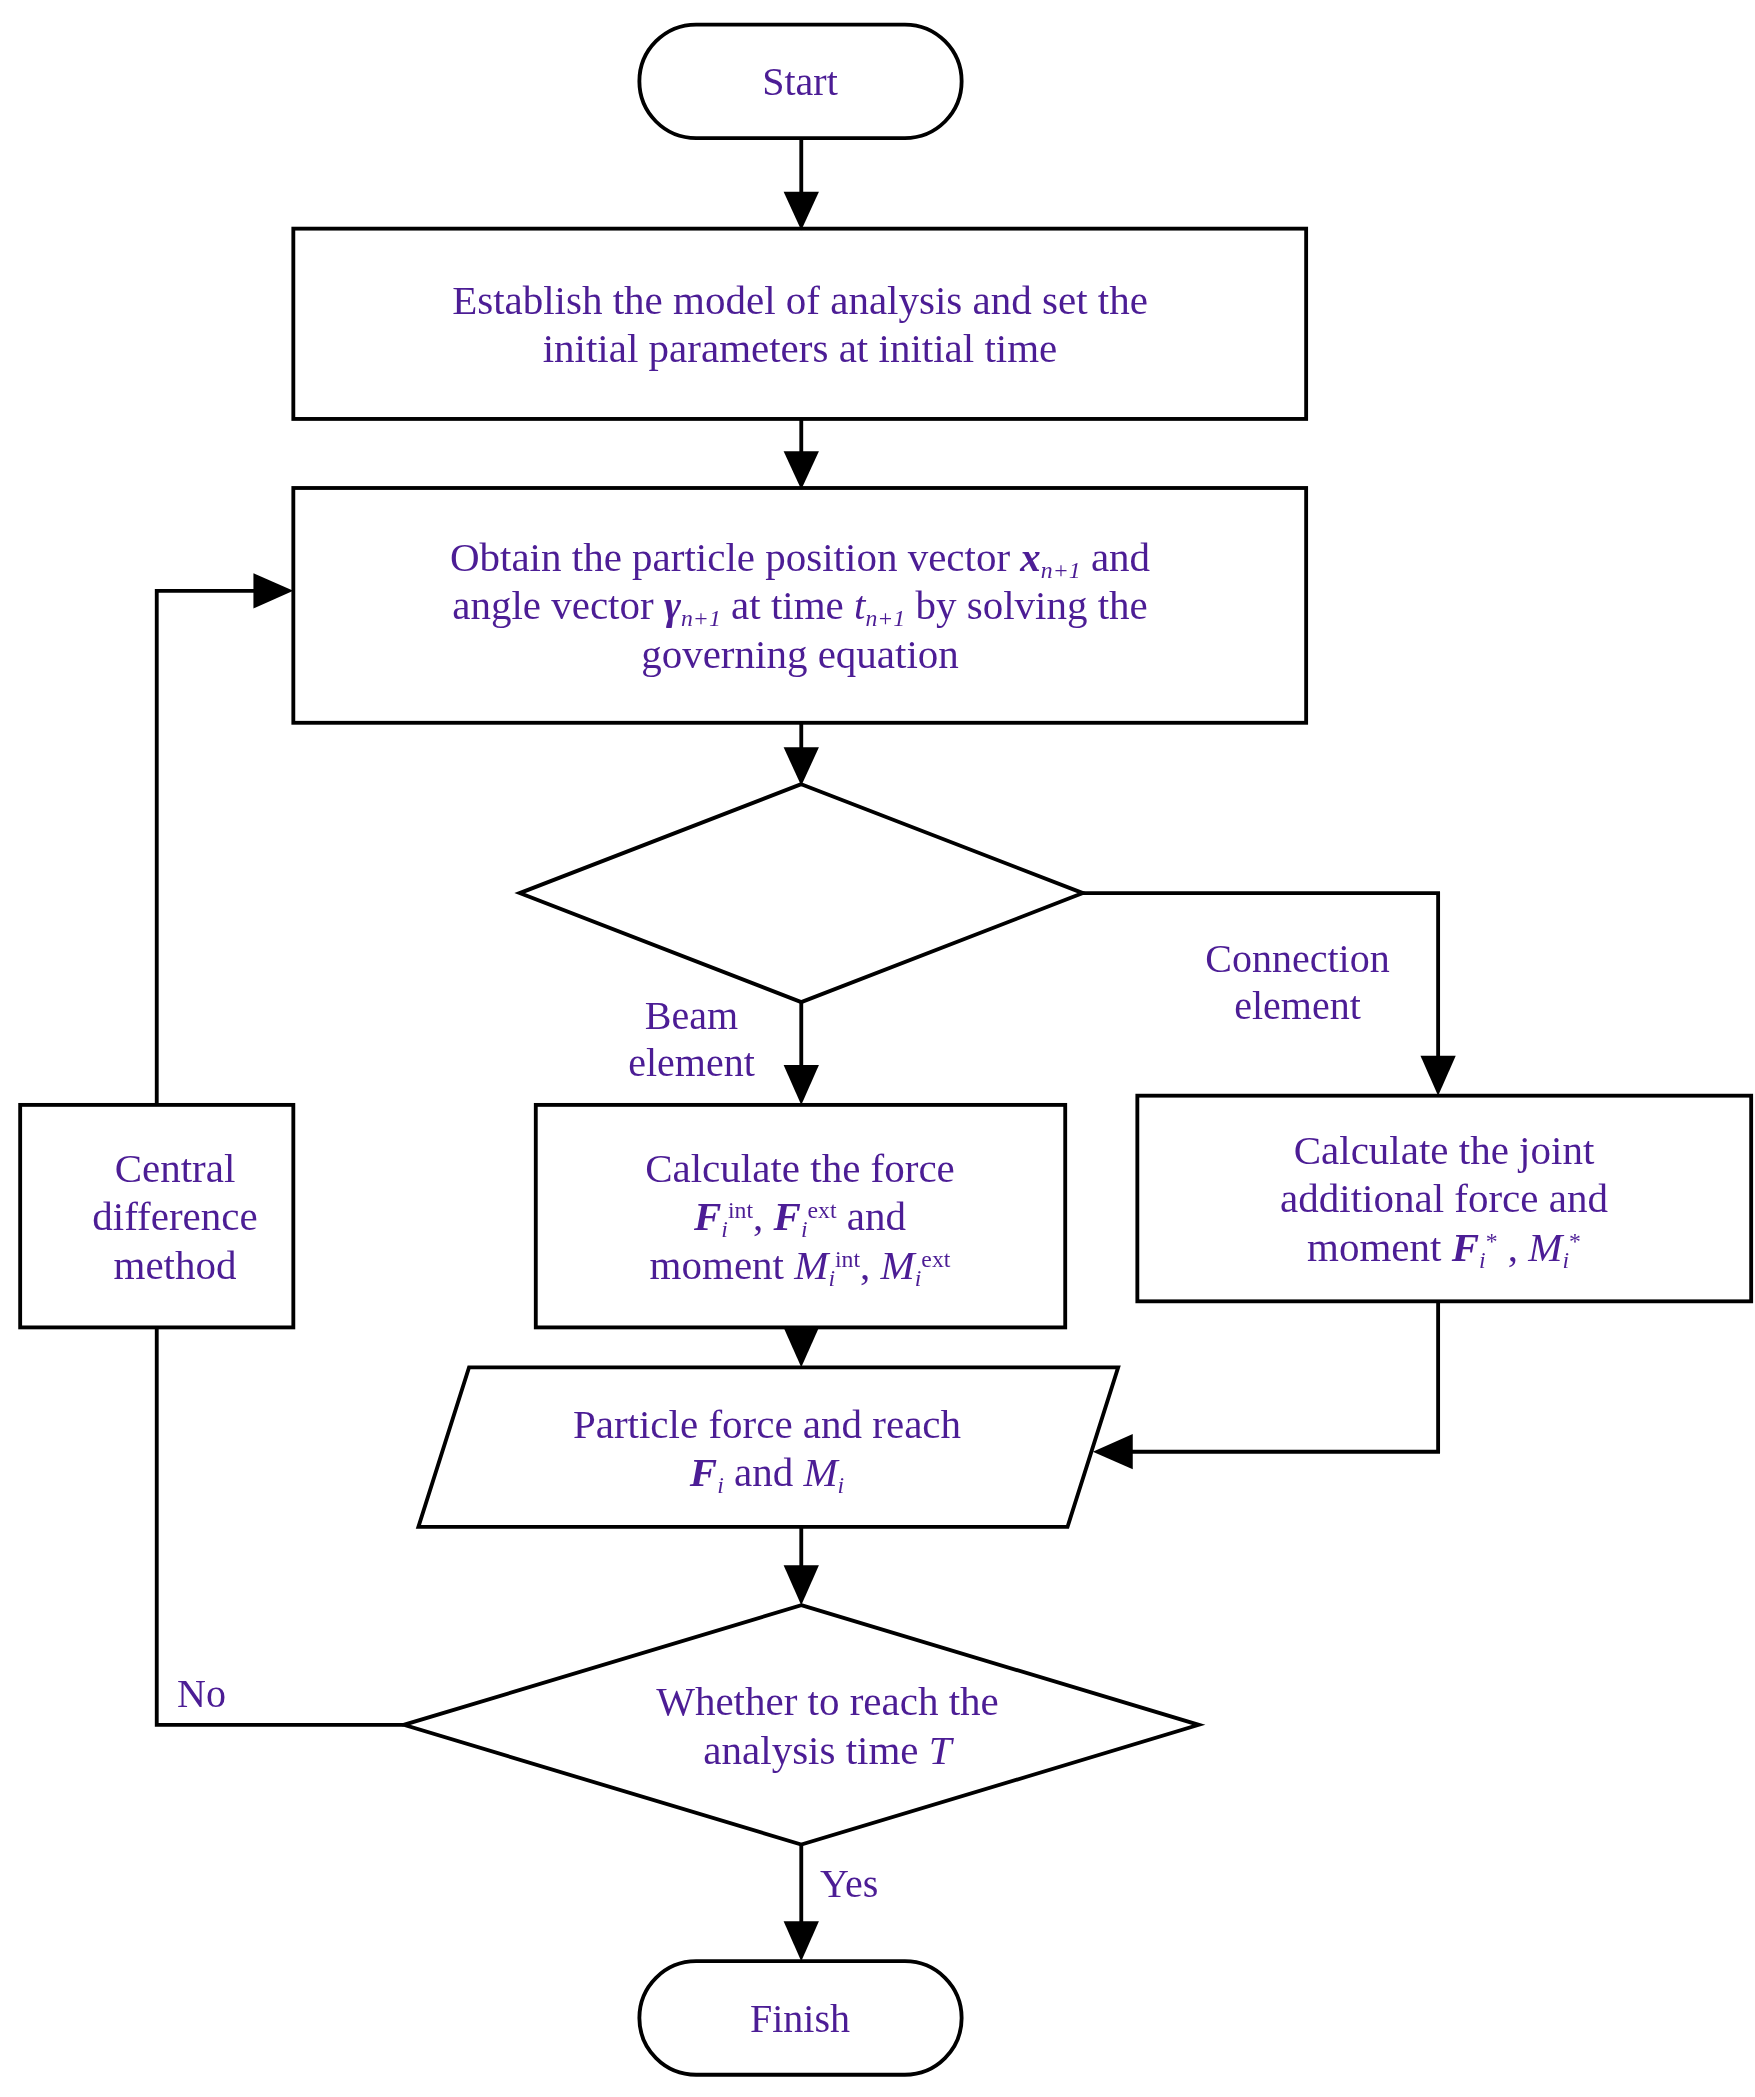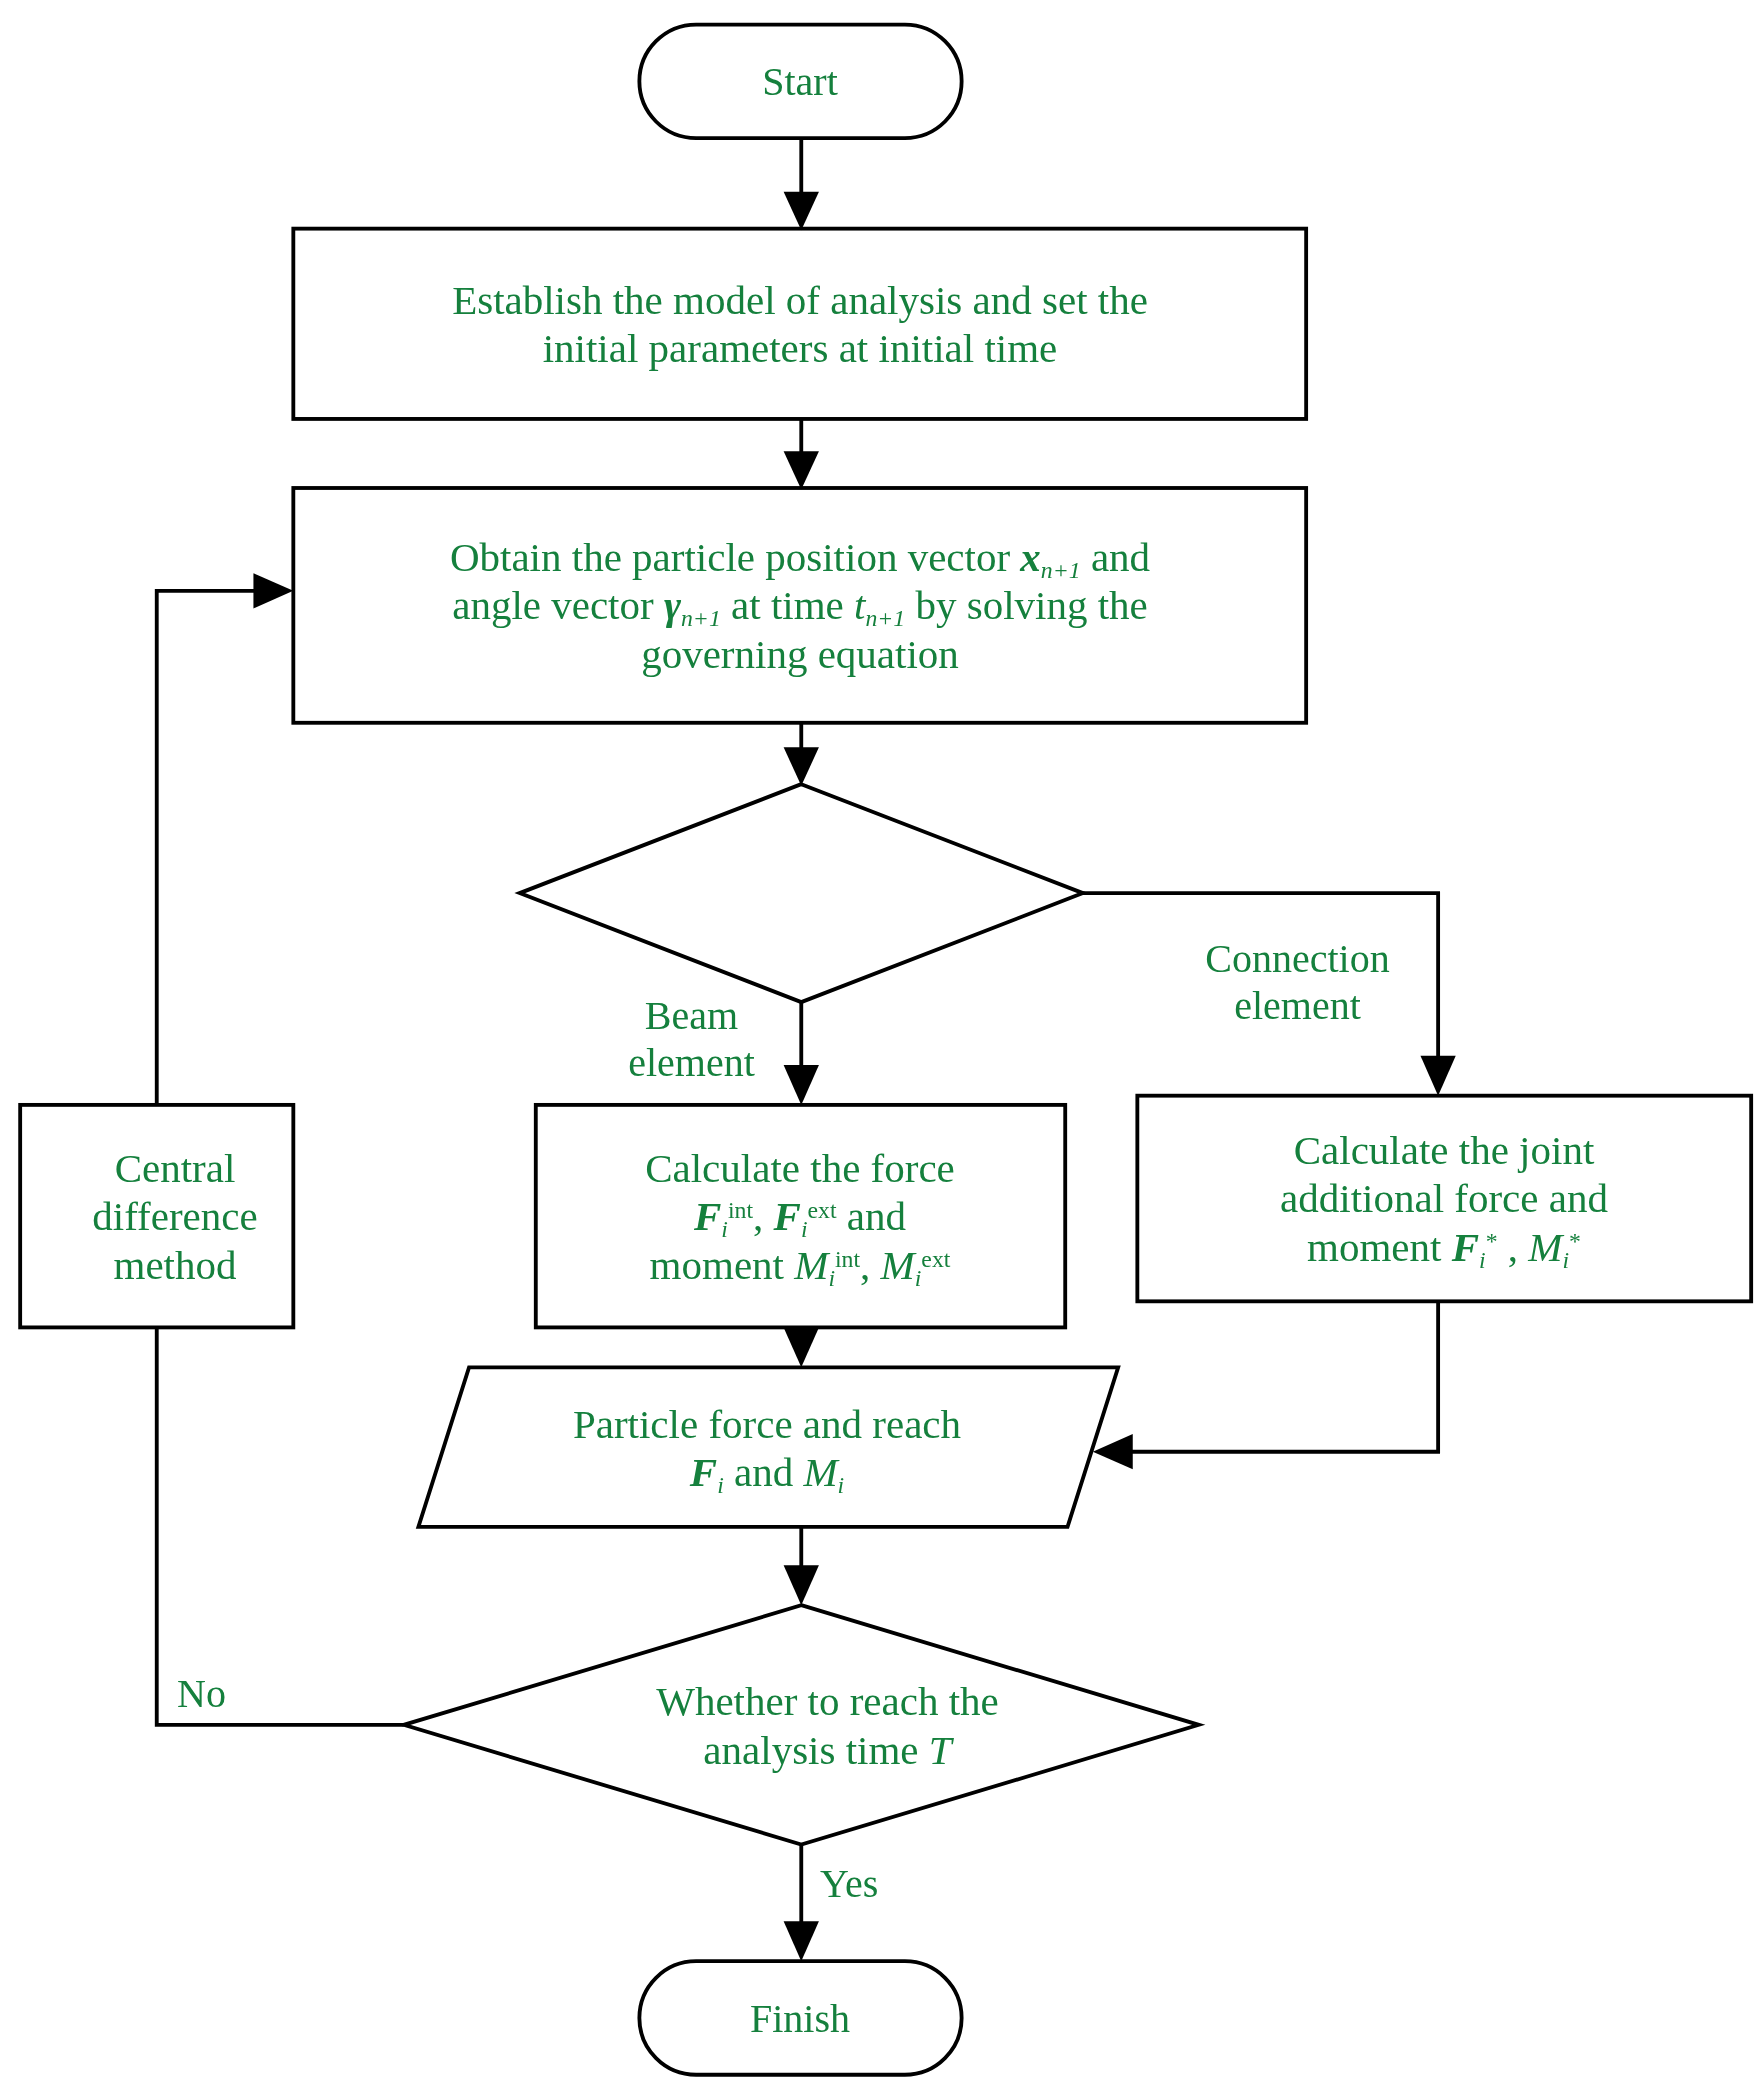--- a/index.html
+++ b/index.html
@@ -41,21 +41,21 @@
     fill: #000000;
     stroke: none;
   }
   
   .tbox {
     position: absolute;
     display: flex;
     align-items: center;
     justify-content: center;
     text-align: center;
-    color: #15803d;
+    color: #4c1d95;
     line-height: 1.18;
     pointer-events: none;
   }
   .tbox > span { display: block; width: 100%; }
   .fs-terminal { font-size: 40px; }
   .fs-proc     { font-size: 41px; }
   .fs-proc2    { font-size: 41px; }
   .fs-label    { font-size: 40px; }
   .fs-diamond  { font-size: 41px; }
 

